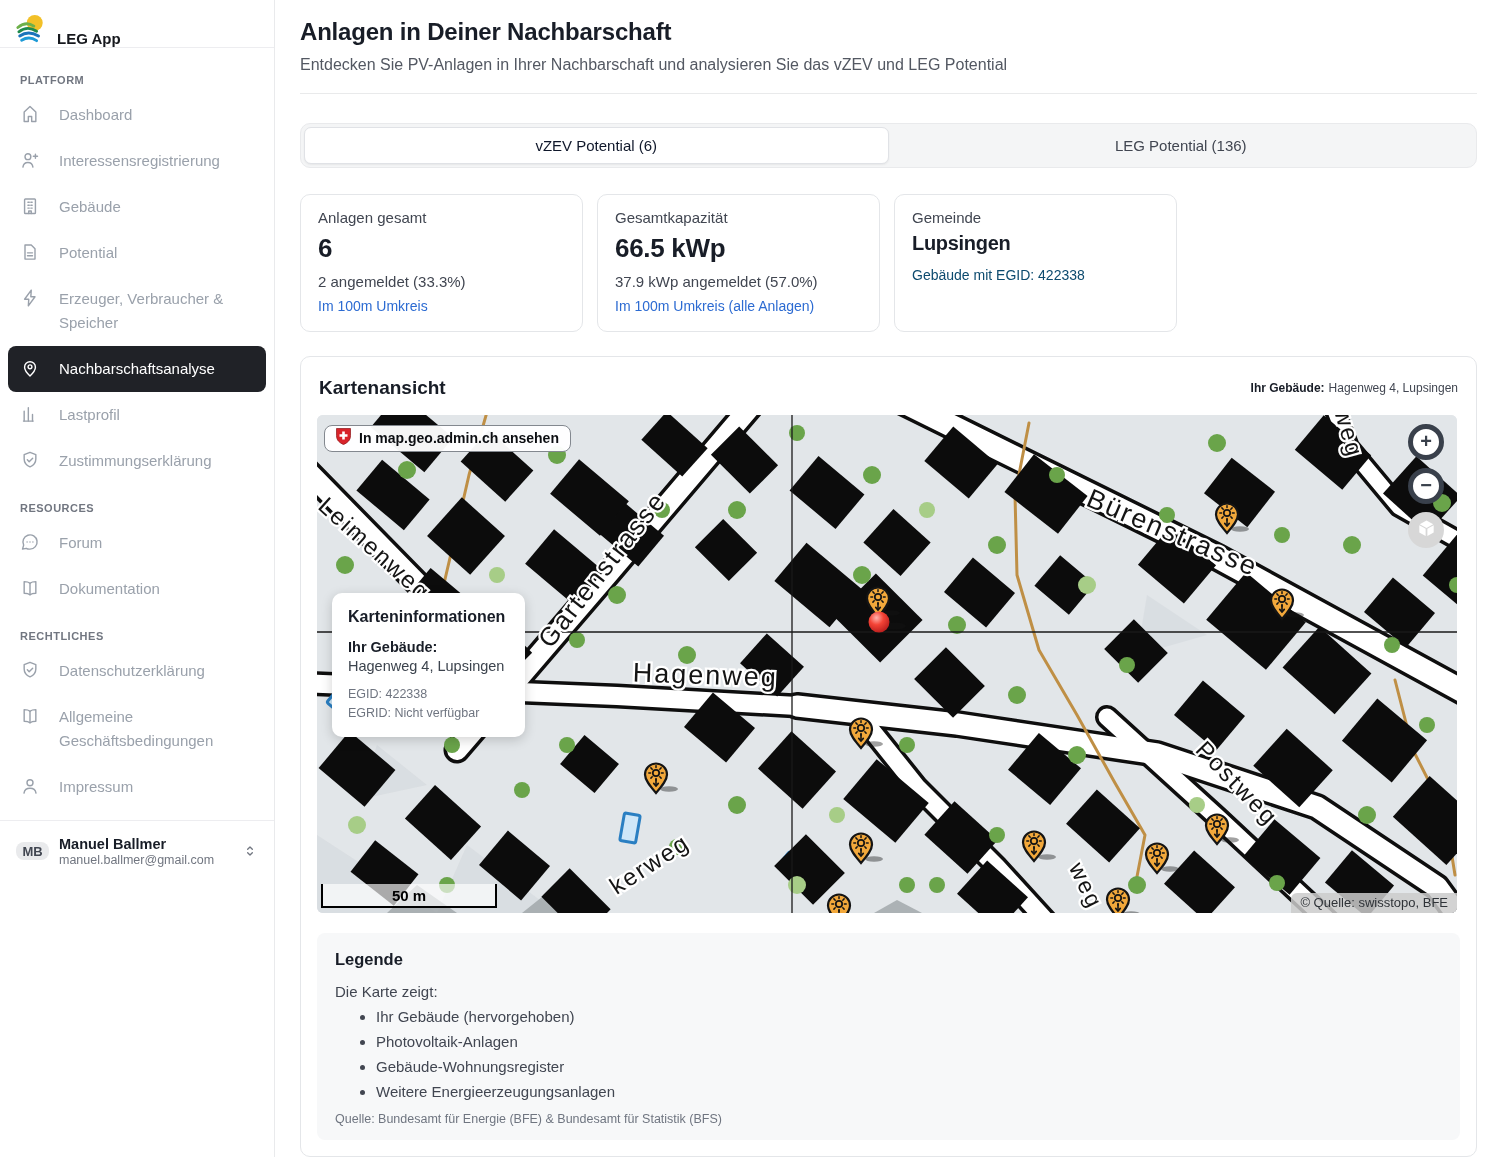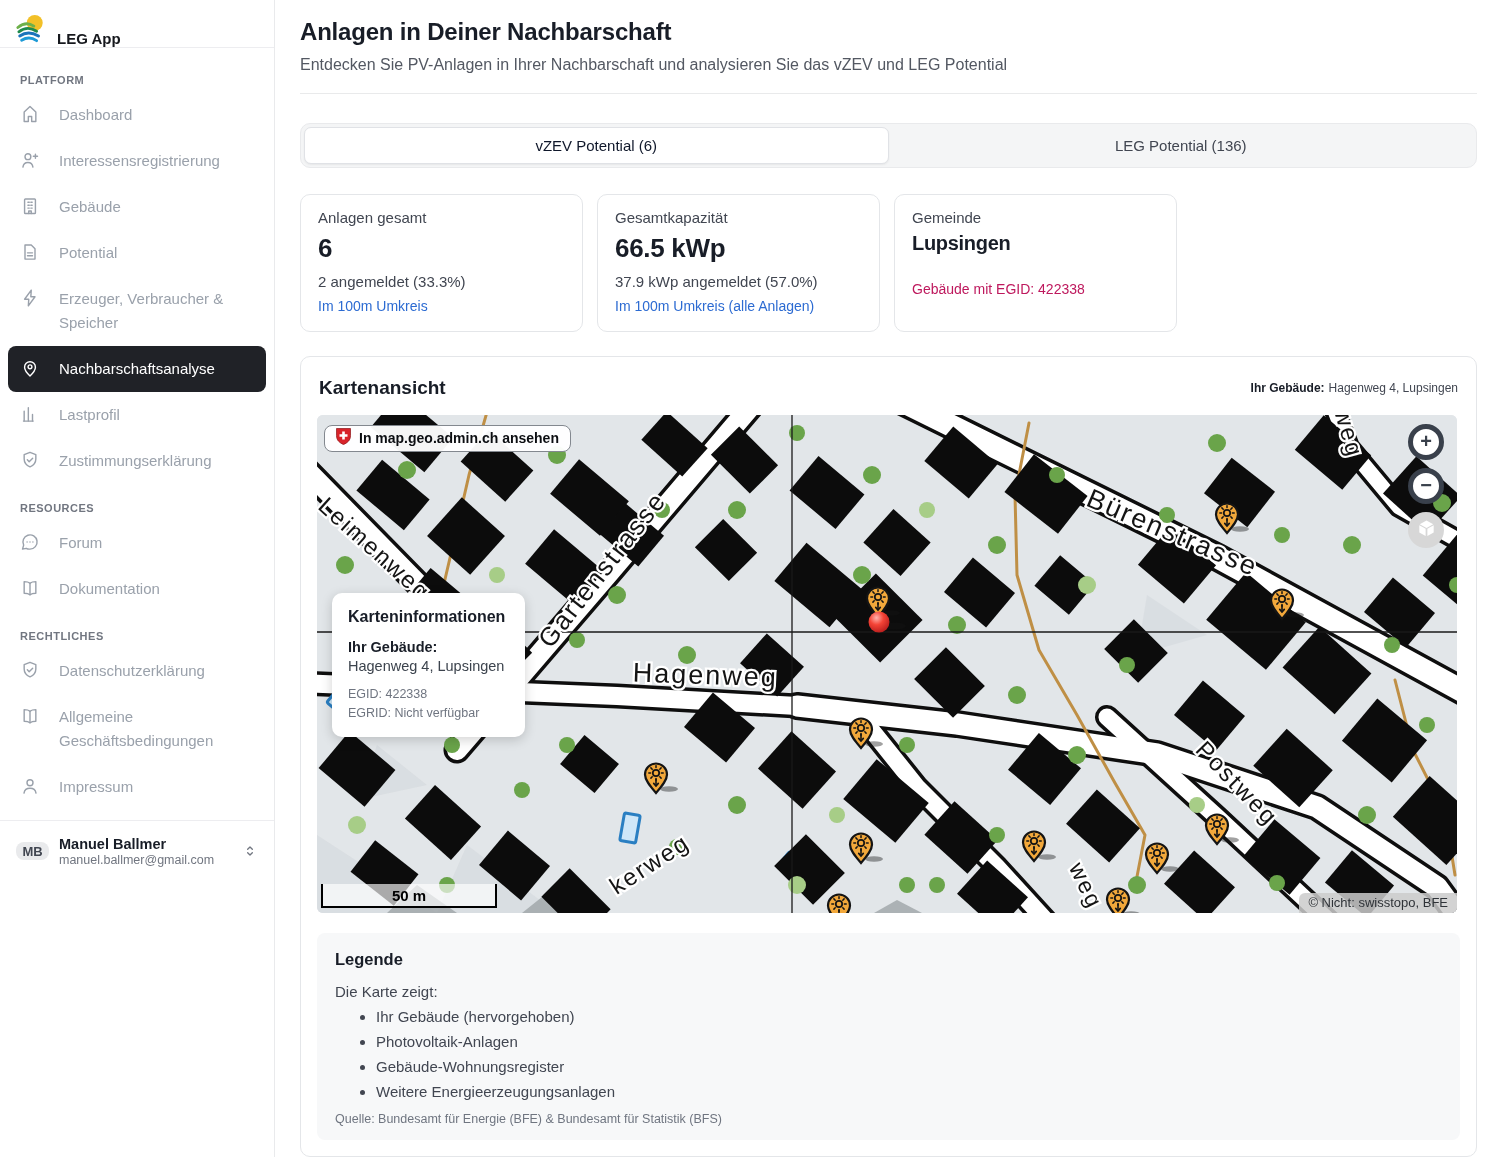--- a/index.html
+++ b/index.html
@@ -34,21 +34,21 @@
   .tab { flex:1; text-align:center; padding:9px 0; font-size:15px; color:#414651; border-radius:7px; cursor:pointer; border:1px solid transparent; }
   .tab.active { background:#fff; border:1px solid #e0e2e6; box-shadow:0 1px 2px rgba(0,0,0,.06); color:#0f172a; font-weight:500; }
   .stats { display:flex; gap:14px; margin-top:26px; }
   .stat-card { width:283px; border:1px solid #e4e6e9; border-radius:10px; padding:14px 17px 16px; background:#fff; }
   .stat-label { font-size:15px; color:#414651; }
   .stat-value { font-size:26px; font-weight:700; margin:7px 0 2px; letter-spacing:-.3px; }
   .stat-value.md { font-size:20px; margin:6px 0 2px; }
   .stat-detail { font-size:15px; color:#414651; margin-top:9px; }
   .stat-link { display:inline-block; font-size:14px; margin-top:8px; cursor:pointer; }
   .stat-link.blue { color:#2c6bd2; }
-  .stat-link.green { color:#be185d; margin-top:24px; }
+  .stat-link.green { color:#0c4a6e; margin-top:10px; }
 
   .map-card { border:1px solid #e4e6e9; border-radius:10px; margin-top:24px; padding:16px; background:#fff; }
   .map-head { display:flex; justify-content:space-between; align-items:center; margin:4px 2px 16px; }
   .map-title { font-size:19px; font-weight:700; }
   .your-building { font-size:12px; color:#414651; }
   .your-building .yb-label { font-weight:700; color:#181d27; margin-right:4px; }
 
   .map-wrap { position:relative; width:1140px; height:498px; border-radius:6px; overflow:hidden; background:#e2e6e9; }
   .map-wrap svg.mapsvg { position:absolute; left:0; top:0; }
   .geo-btn { position:absolute; left:7px; top:10px; display:flex; align-items:center; gap:8px;
@@ -631,21 +631,21 @@
               <svg width="21" height="21" viewBox="0 0 24 24" fill="#ffffff">
                   <path d="M12 2.8 4.3 7.1 12 11.4l7.7-4.3z"></path>
                   <path d="M3.8 8.2v8.4l7.2 4.1v-8.4z"></path>
                   <path d="M20.2 8.2v8.4L13 20.7v-8.4z"></path>
                 </svg>
             </span>
           </button>
         </div>
 
         <div class="scale">50 m</div>
-        <div class="attrib">© Nicht: swisstopo, BFE</div>
+        <div class="attrib">© Quelle: swisstopo, BFE</div>
       </div>
 
       <div class="legend">
         <div class="legend-title">Legende</div>
         <div class="legend-intro">Die Karte zeigt:</div>
         <ul id="legend-list">
             <li>Ihr Gebäude (hervorgehoben)</li>
             <li>Photovoltaik-Anlagen</li>
             <li>Gebäude-Wohnungsregister</li>
             <li>Weitere Energieerzeugungsanlagen</li>

